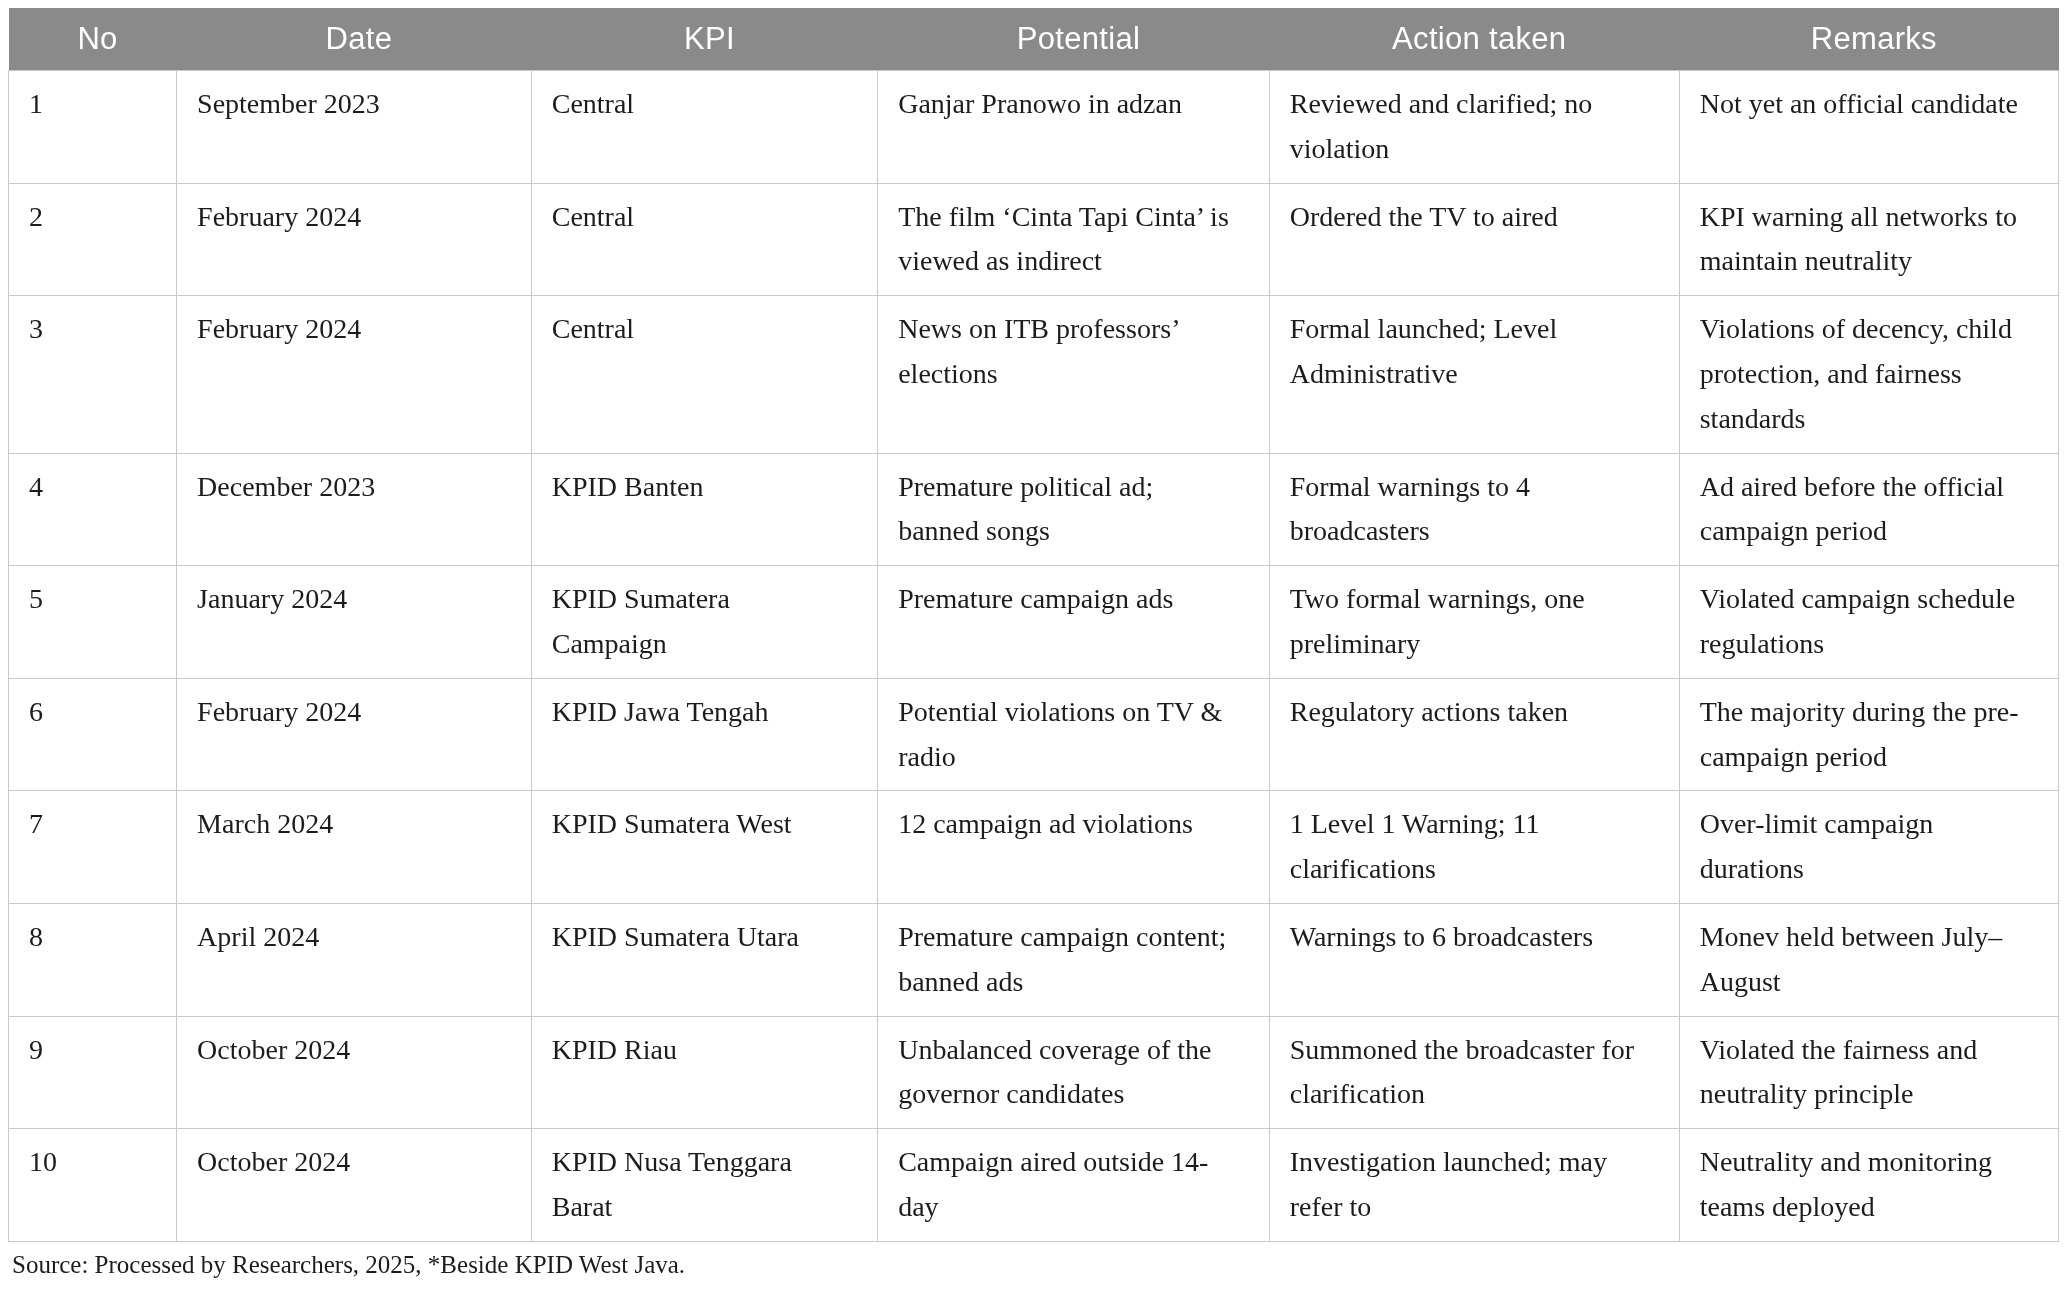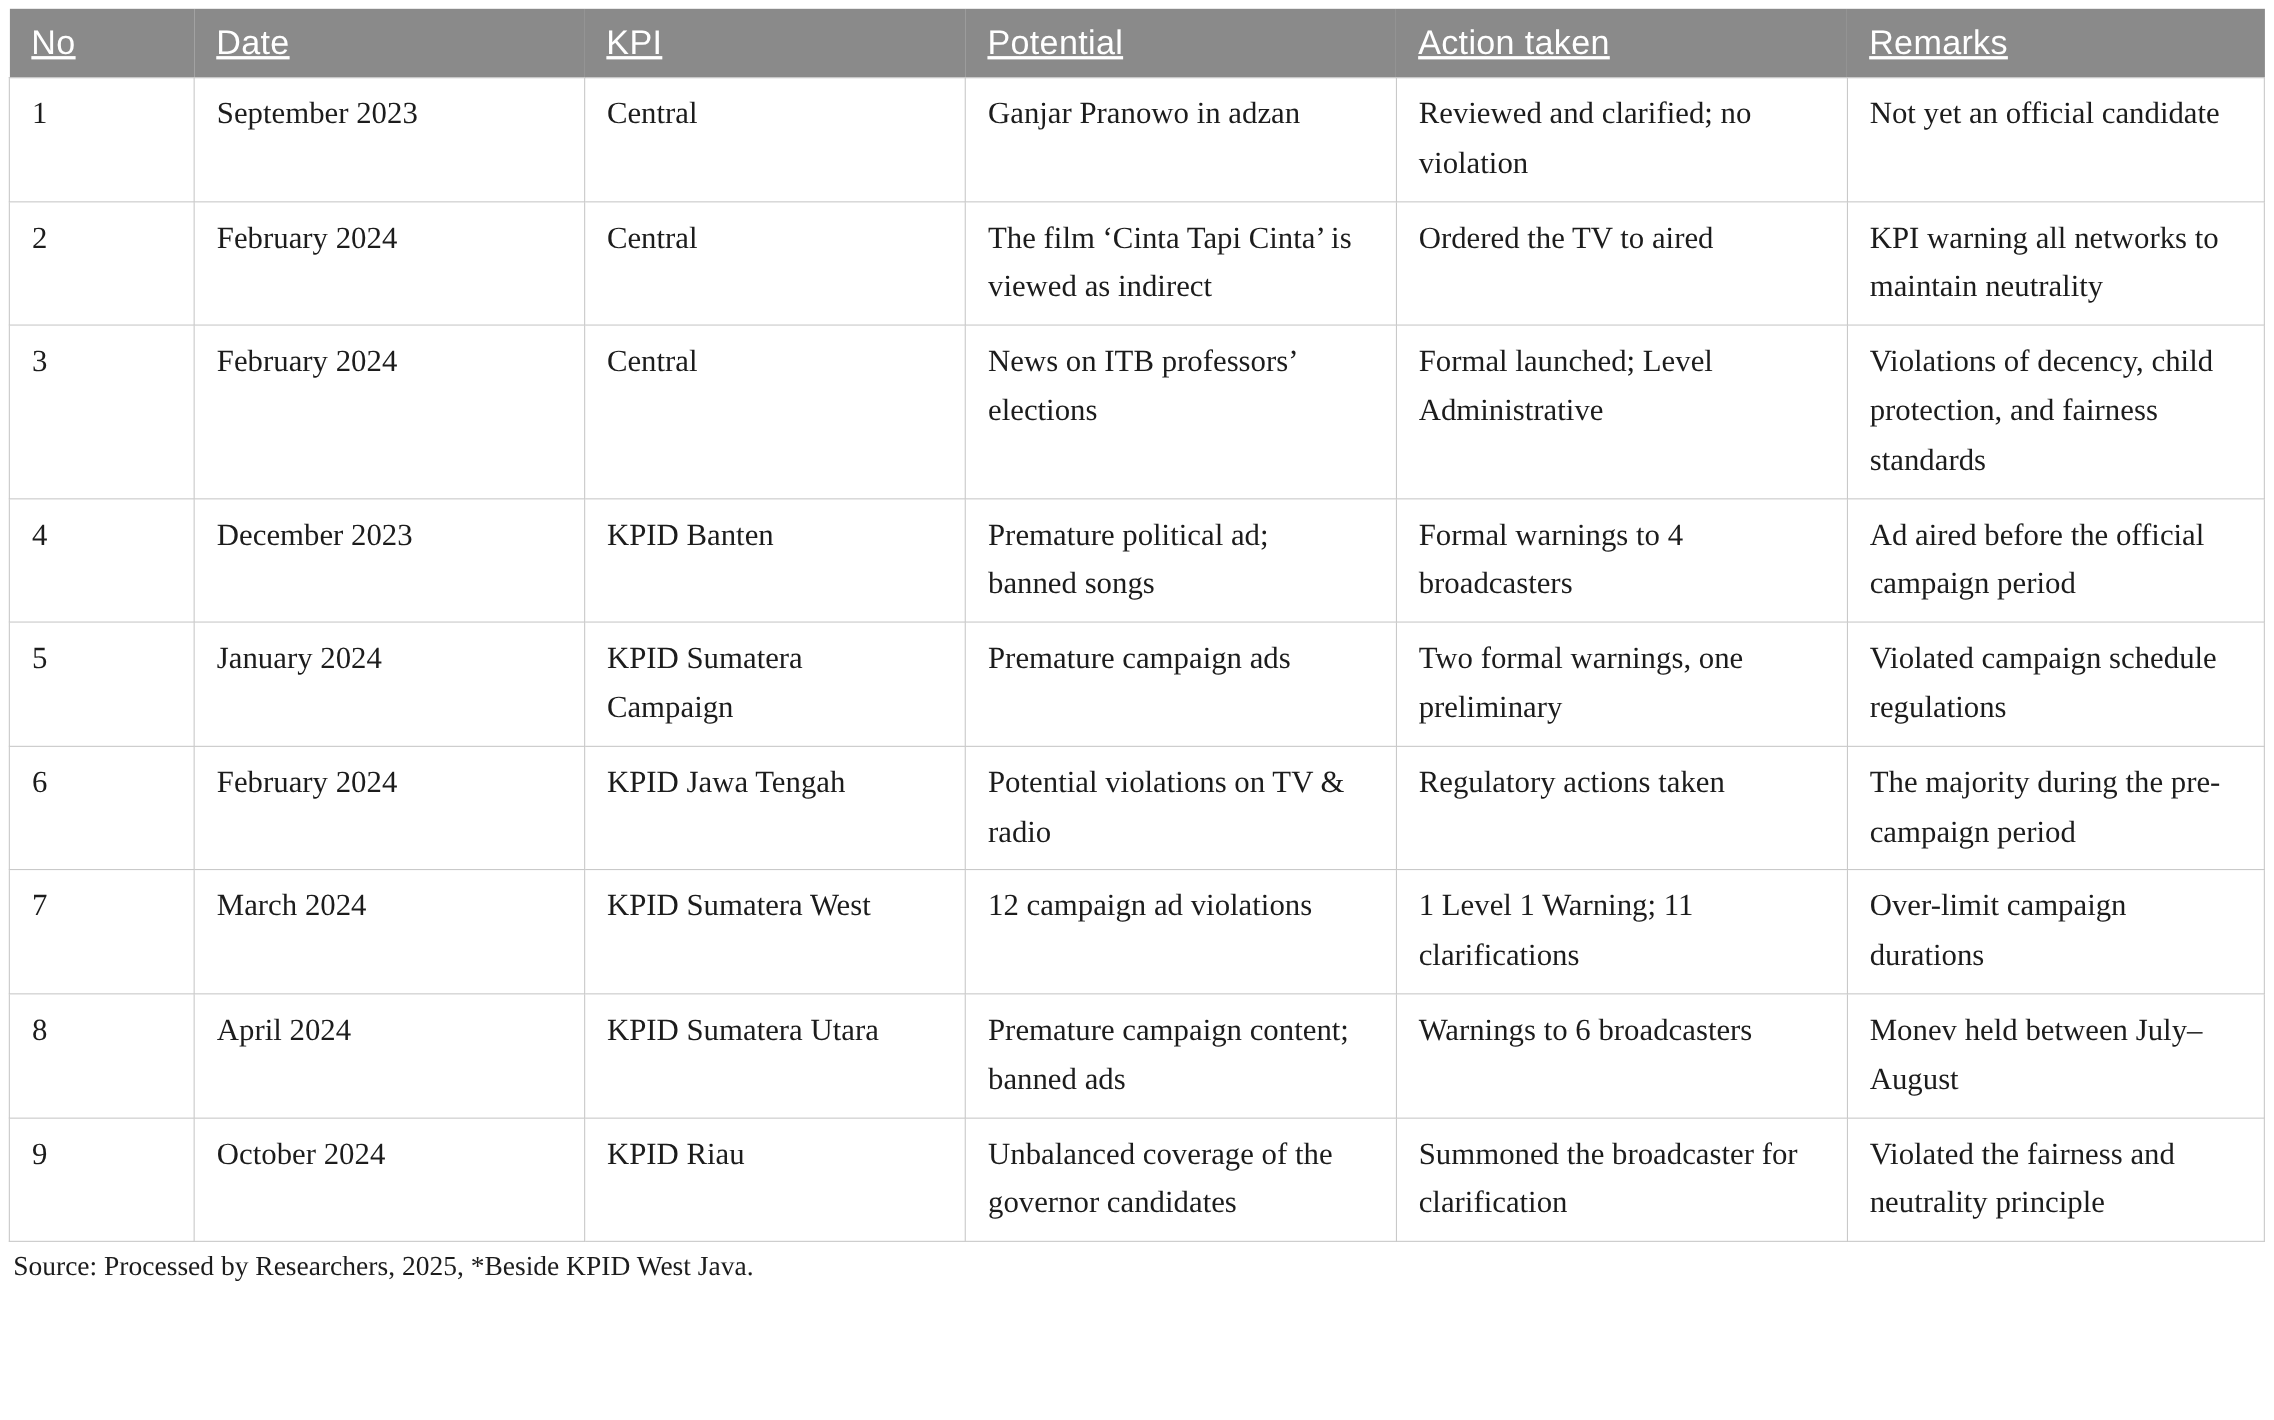--- a/index.html
+++ b/index.html
@@ -29,25 +29,24 @@
     border-collapse: collapse;
     table-layout: fixed;
   }
   table.kpi-table thead th {
     background: var(--header-bg);
     color: var(--header-text);
     font-family: "Liberation Sans", sans-serif;
     font-weight: 400;
     font-size: 31px;
     letter-spacing: 0.3px;
-    text-align: left;
+    text-align: center;
     vertical-align: middle;
     padding: 13px 10px 13px 20px;
     border: none;
-    text-decoration: underline;
   }
   table.kpi-table tbody td {
     font-family: "Liberation Serif", serif;
     font-size: 28px;
     line-height: 1.6;
     color: var(--body-text);
     vertical-align: top;
     text-align: left;
     padding: 11px 30px 11px 20px;
     border: 1px solid var(--border);
@@ -150,18 +149,26 @@
         <td>Monev held between July–August</td>
       </tr>
       <tr>
         <td>9</td>
         <td>October 2024</td>
         <td>KPID Riau</td>
         <td>Unbalanced coverage of the governor candidates</td>
         <td>Summoned the broadcaster for clarification</td>
         <td>Violated the fairness and neutrality principle</td>
       </tr>
+      <tr>
+        <td>10</td>
+        <td>October 2024</td>
+        <td>KPID Nusa Tenggara Barat</td>
+        <td>Campaign aired outside 14-day</td>
+        <td>Investigation launched; may refer to</td>
+        <td>Neutrality and monitoring teams deployed</td>
+      </tr>
     </tbody>
   </table>
 
   <div class="source-note">Source: Processed by Researchers, 2025, *Beside KPID West Java.</div>
 
 </div>
 
 </body></html>

